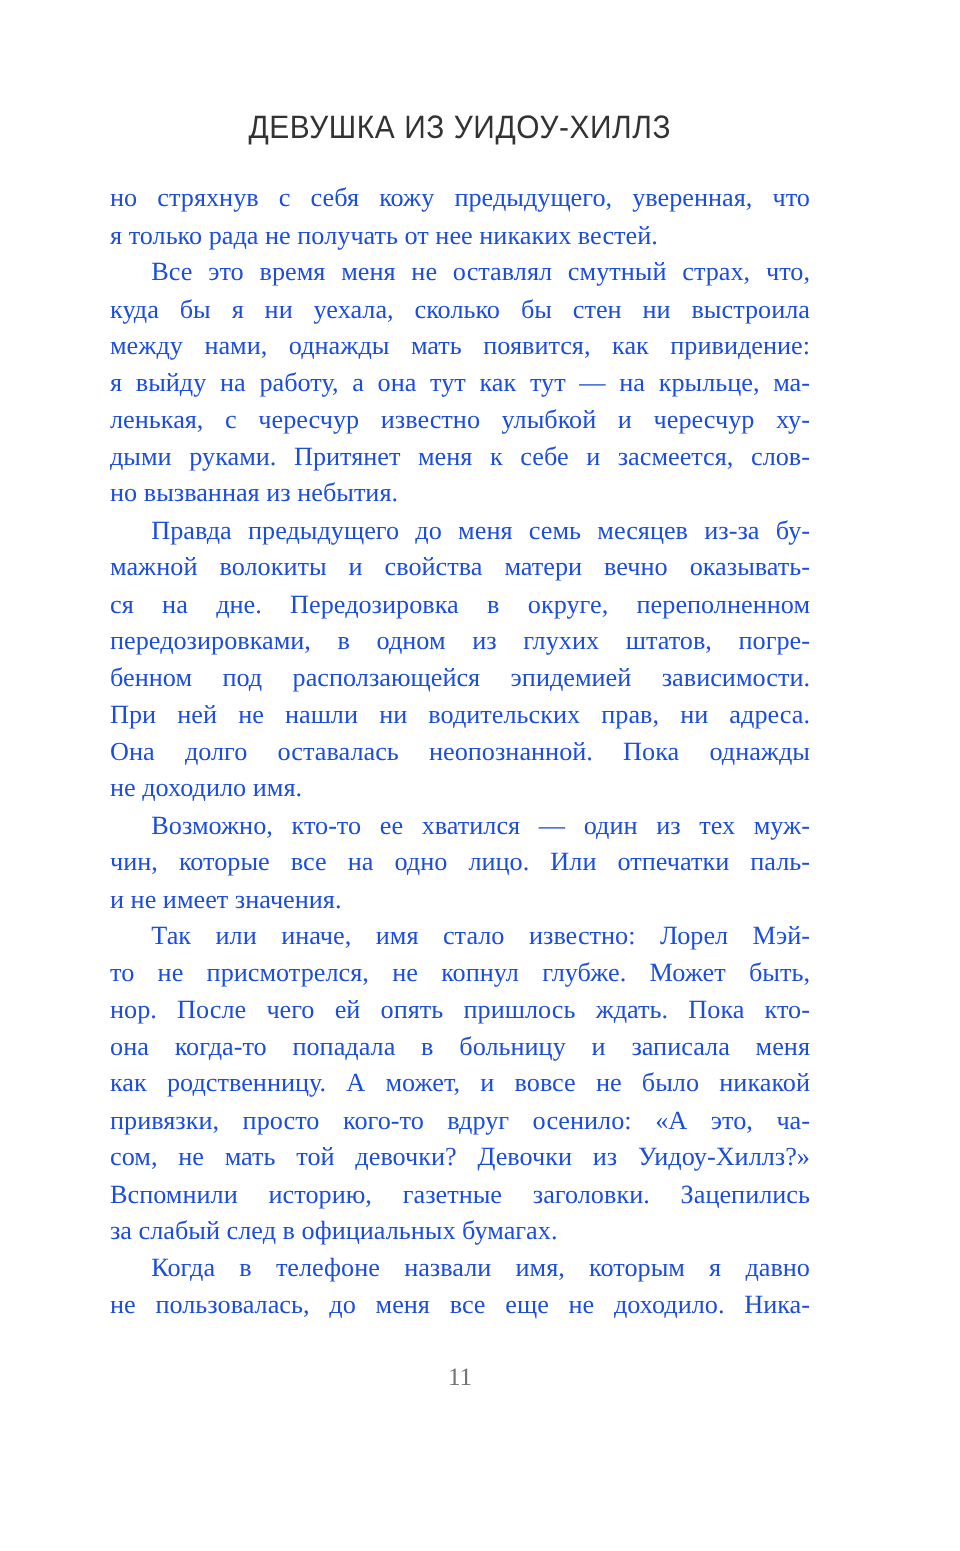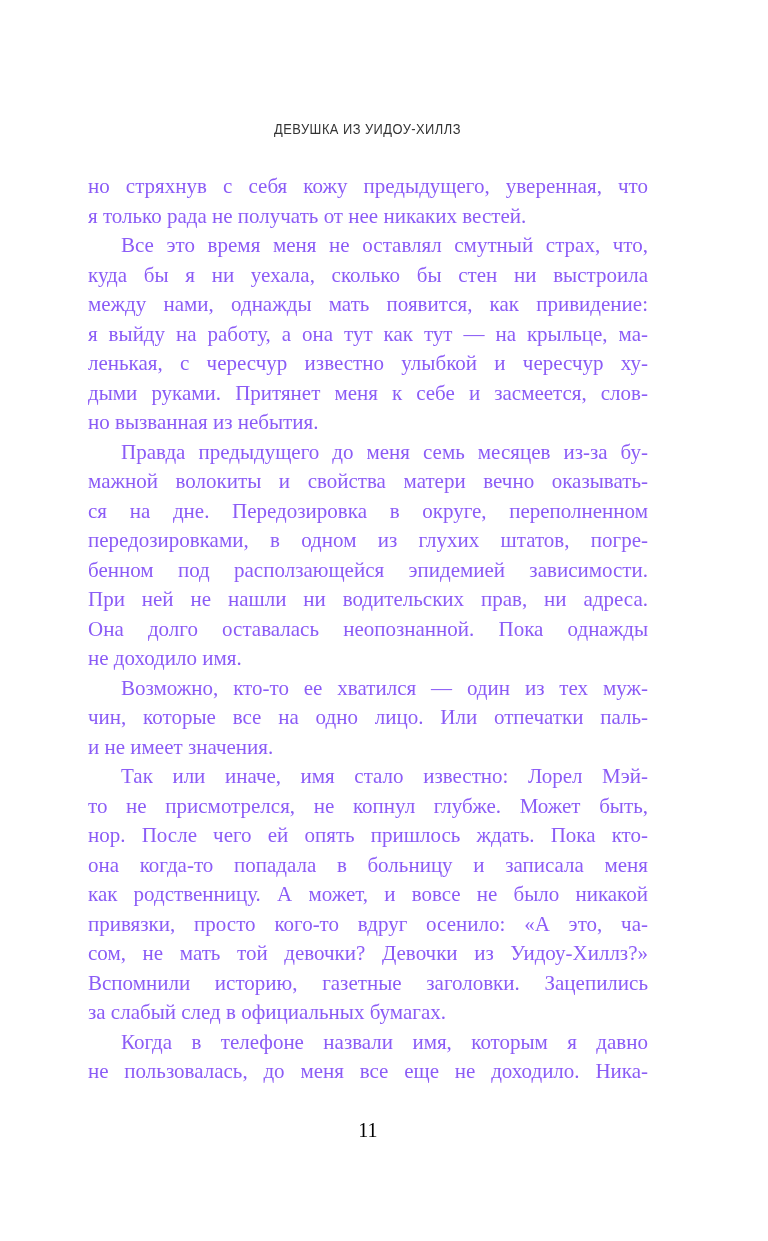--- a/index.html
+++ b/index.html
@@ -10,26 +10,26 @@
   .page {
     position: relative;
     width: 768px;
     height: 1241px;
     background: #ffffff;
     font-family: "Liberation Serif", serif;
     color: #1f1f1f;
     overflow: hidden;
   }
   .running-head {
-    padding-top: 120px;
+    padding-top: 92px;
     width: 560px;
     margin-left: 88px;
     text-align: center;
     font-family: "Liberation Sans", sans-serif;
-    font-size: 14px;
+    font-size: 26px;
     line-height: 19px;
     font-weight: 500;
     letter-spacing: 0.5px;
     color: #333333;
   }
   .running-head .squeeze {
     display: inline-block;
     transform: scaleX(0.92);
     transform-origin: center;
     white-space: nowrap;
@@ -37,34 +37,34 @@
   .text-block {
     margin: 33px 0 0 88px;
     width: 560px;
   }
   .line {
     font-size: 21px;
     line-height: 29.5px;
     text-align: justify;
     text-align-last: justify;
     text-justify: inter-word;
-    color: #8b5cf6;
+    color: #1d4ed8;
   }
   .line.indent { padding-left: 33px; }
   .line.end {
     text-align: right;
     text-align-last: left;
   }
   .page-number {
     margin: 32px 0 0 88px;
     width: 560px;
     text-align: center;
     font-size: 20px;
     line-height: 22px;
-    color: #000000;
+    color: #737373;
   }
 </style>
 </head>
 <body>
 
 <div class="page">
 
   <div class="running-head">
     <span class="squeeze">ДЕВУШКА ИЗ УИДОУ-ХИЛЛЗ</span>
   </div>

